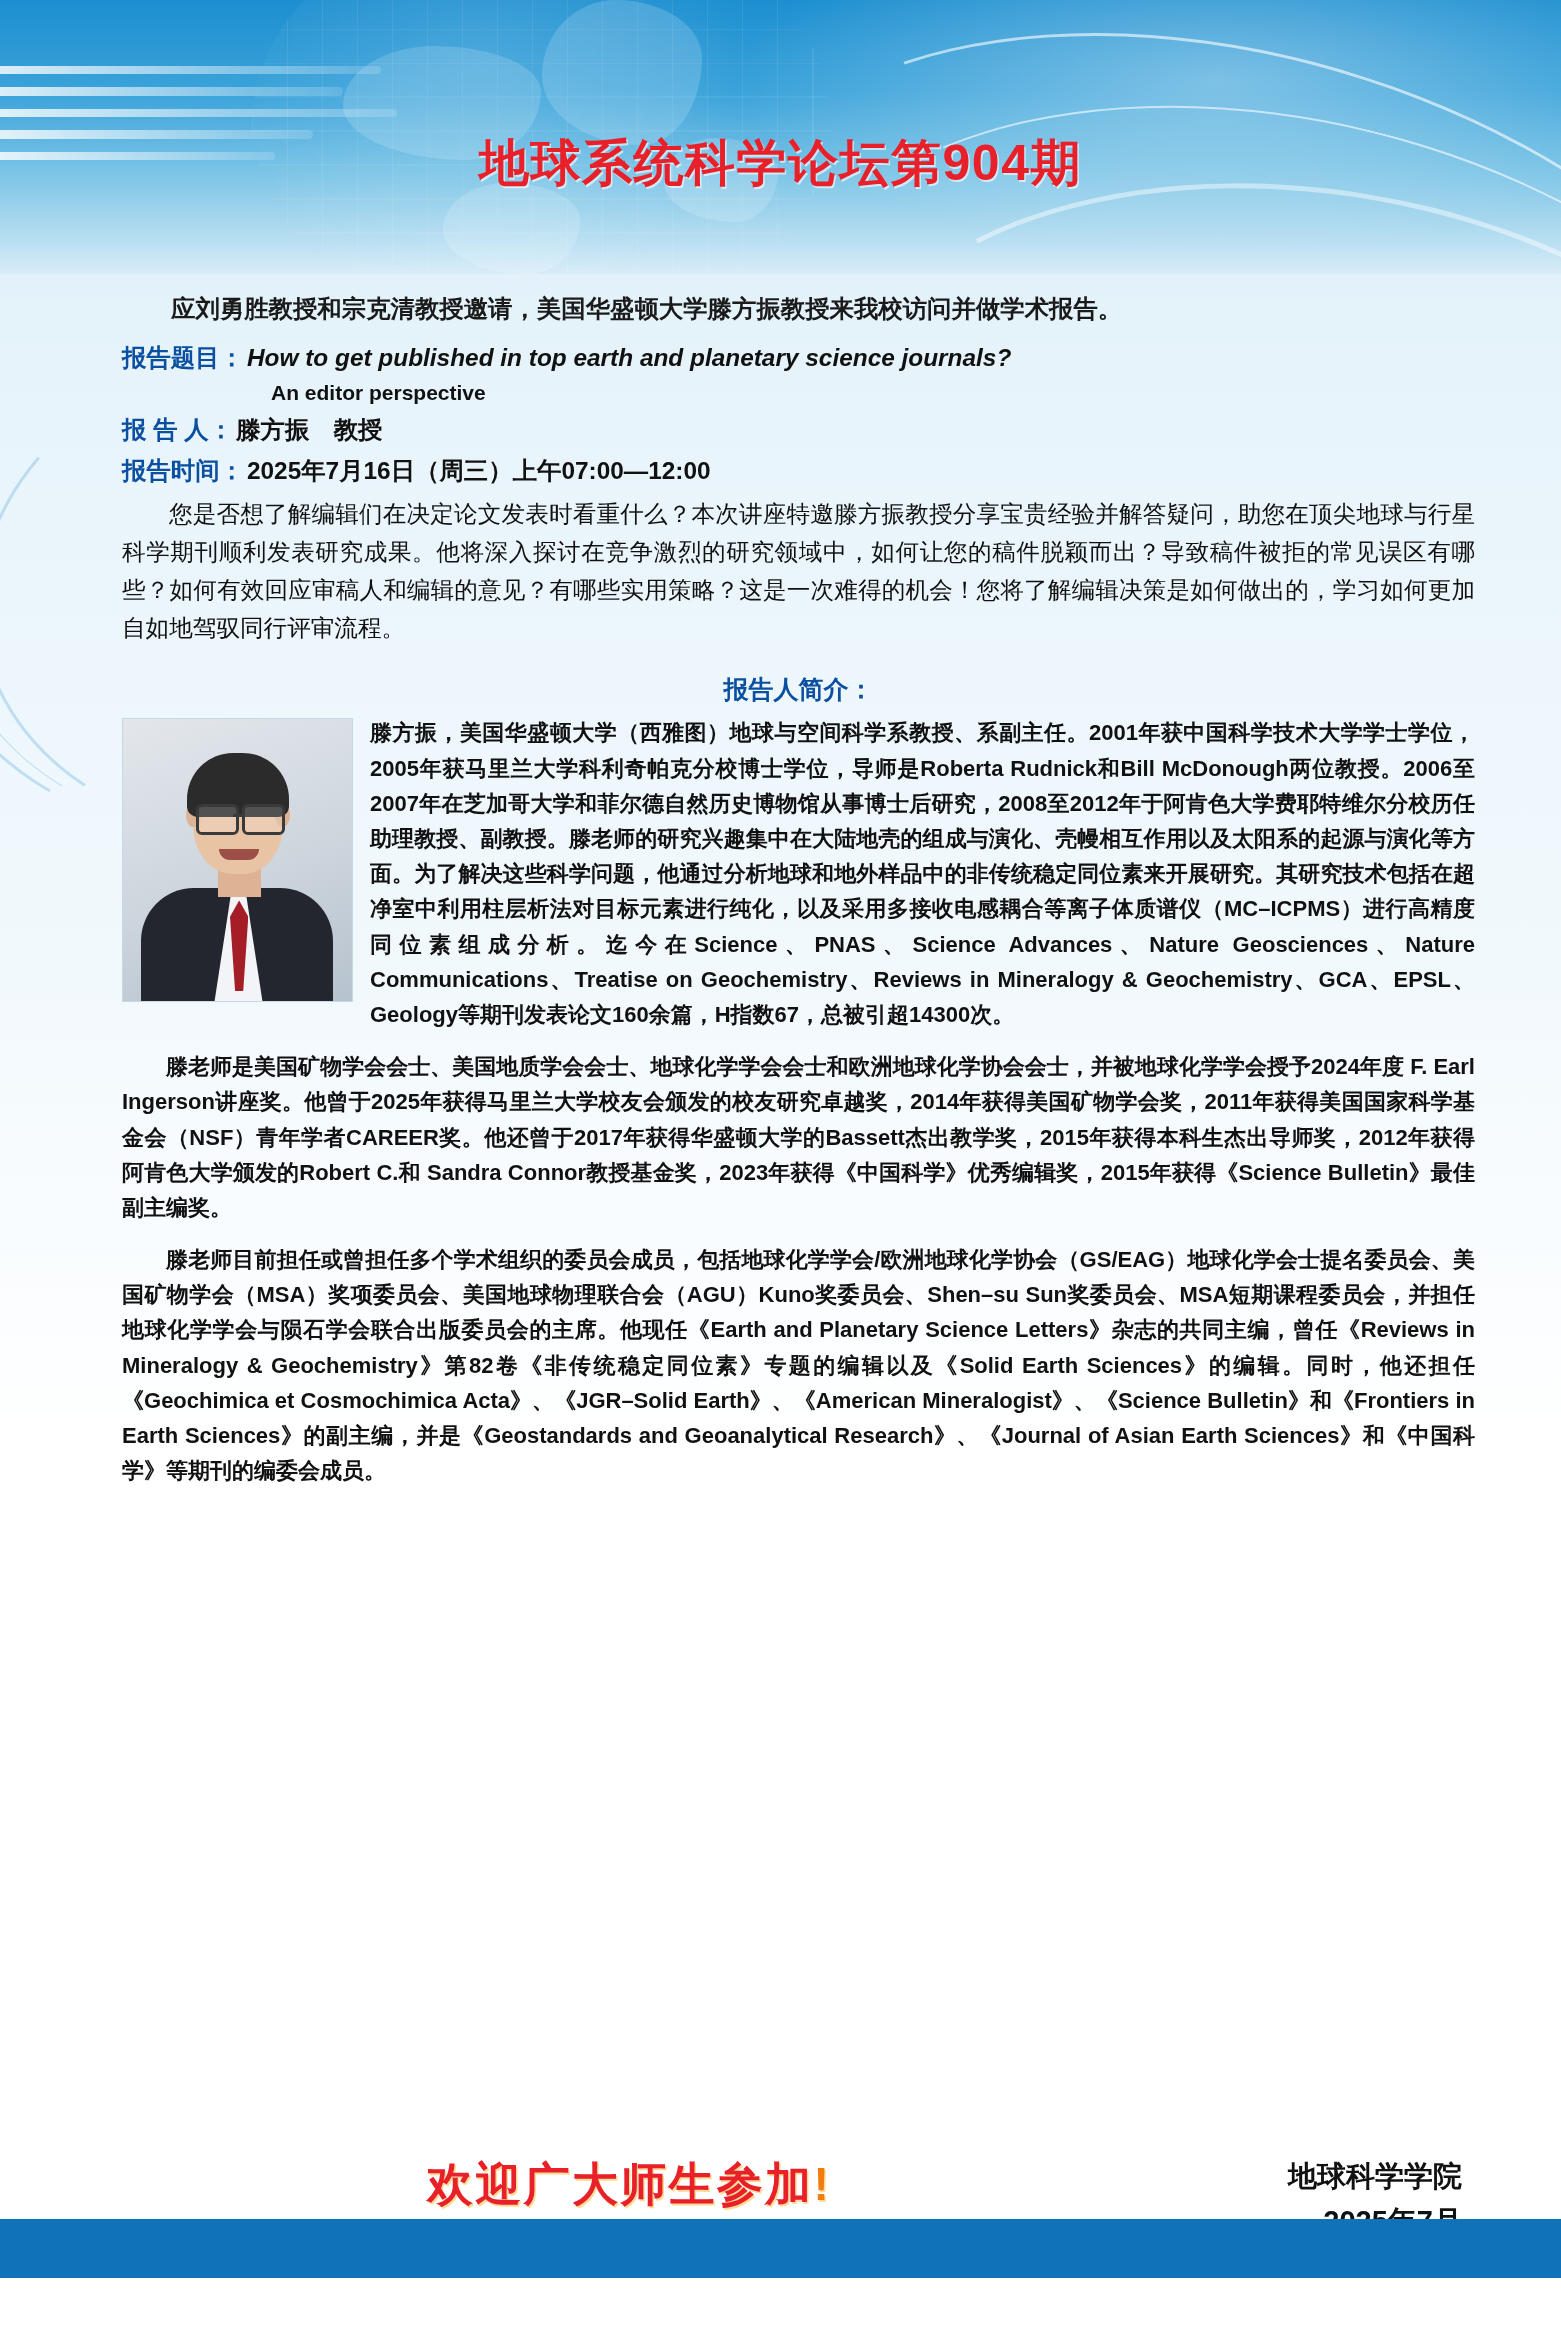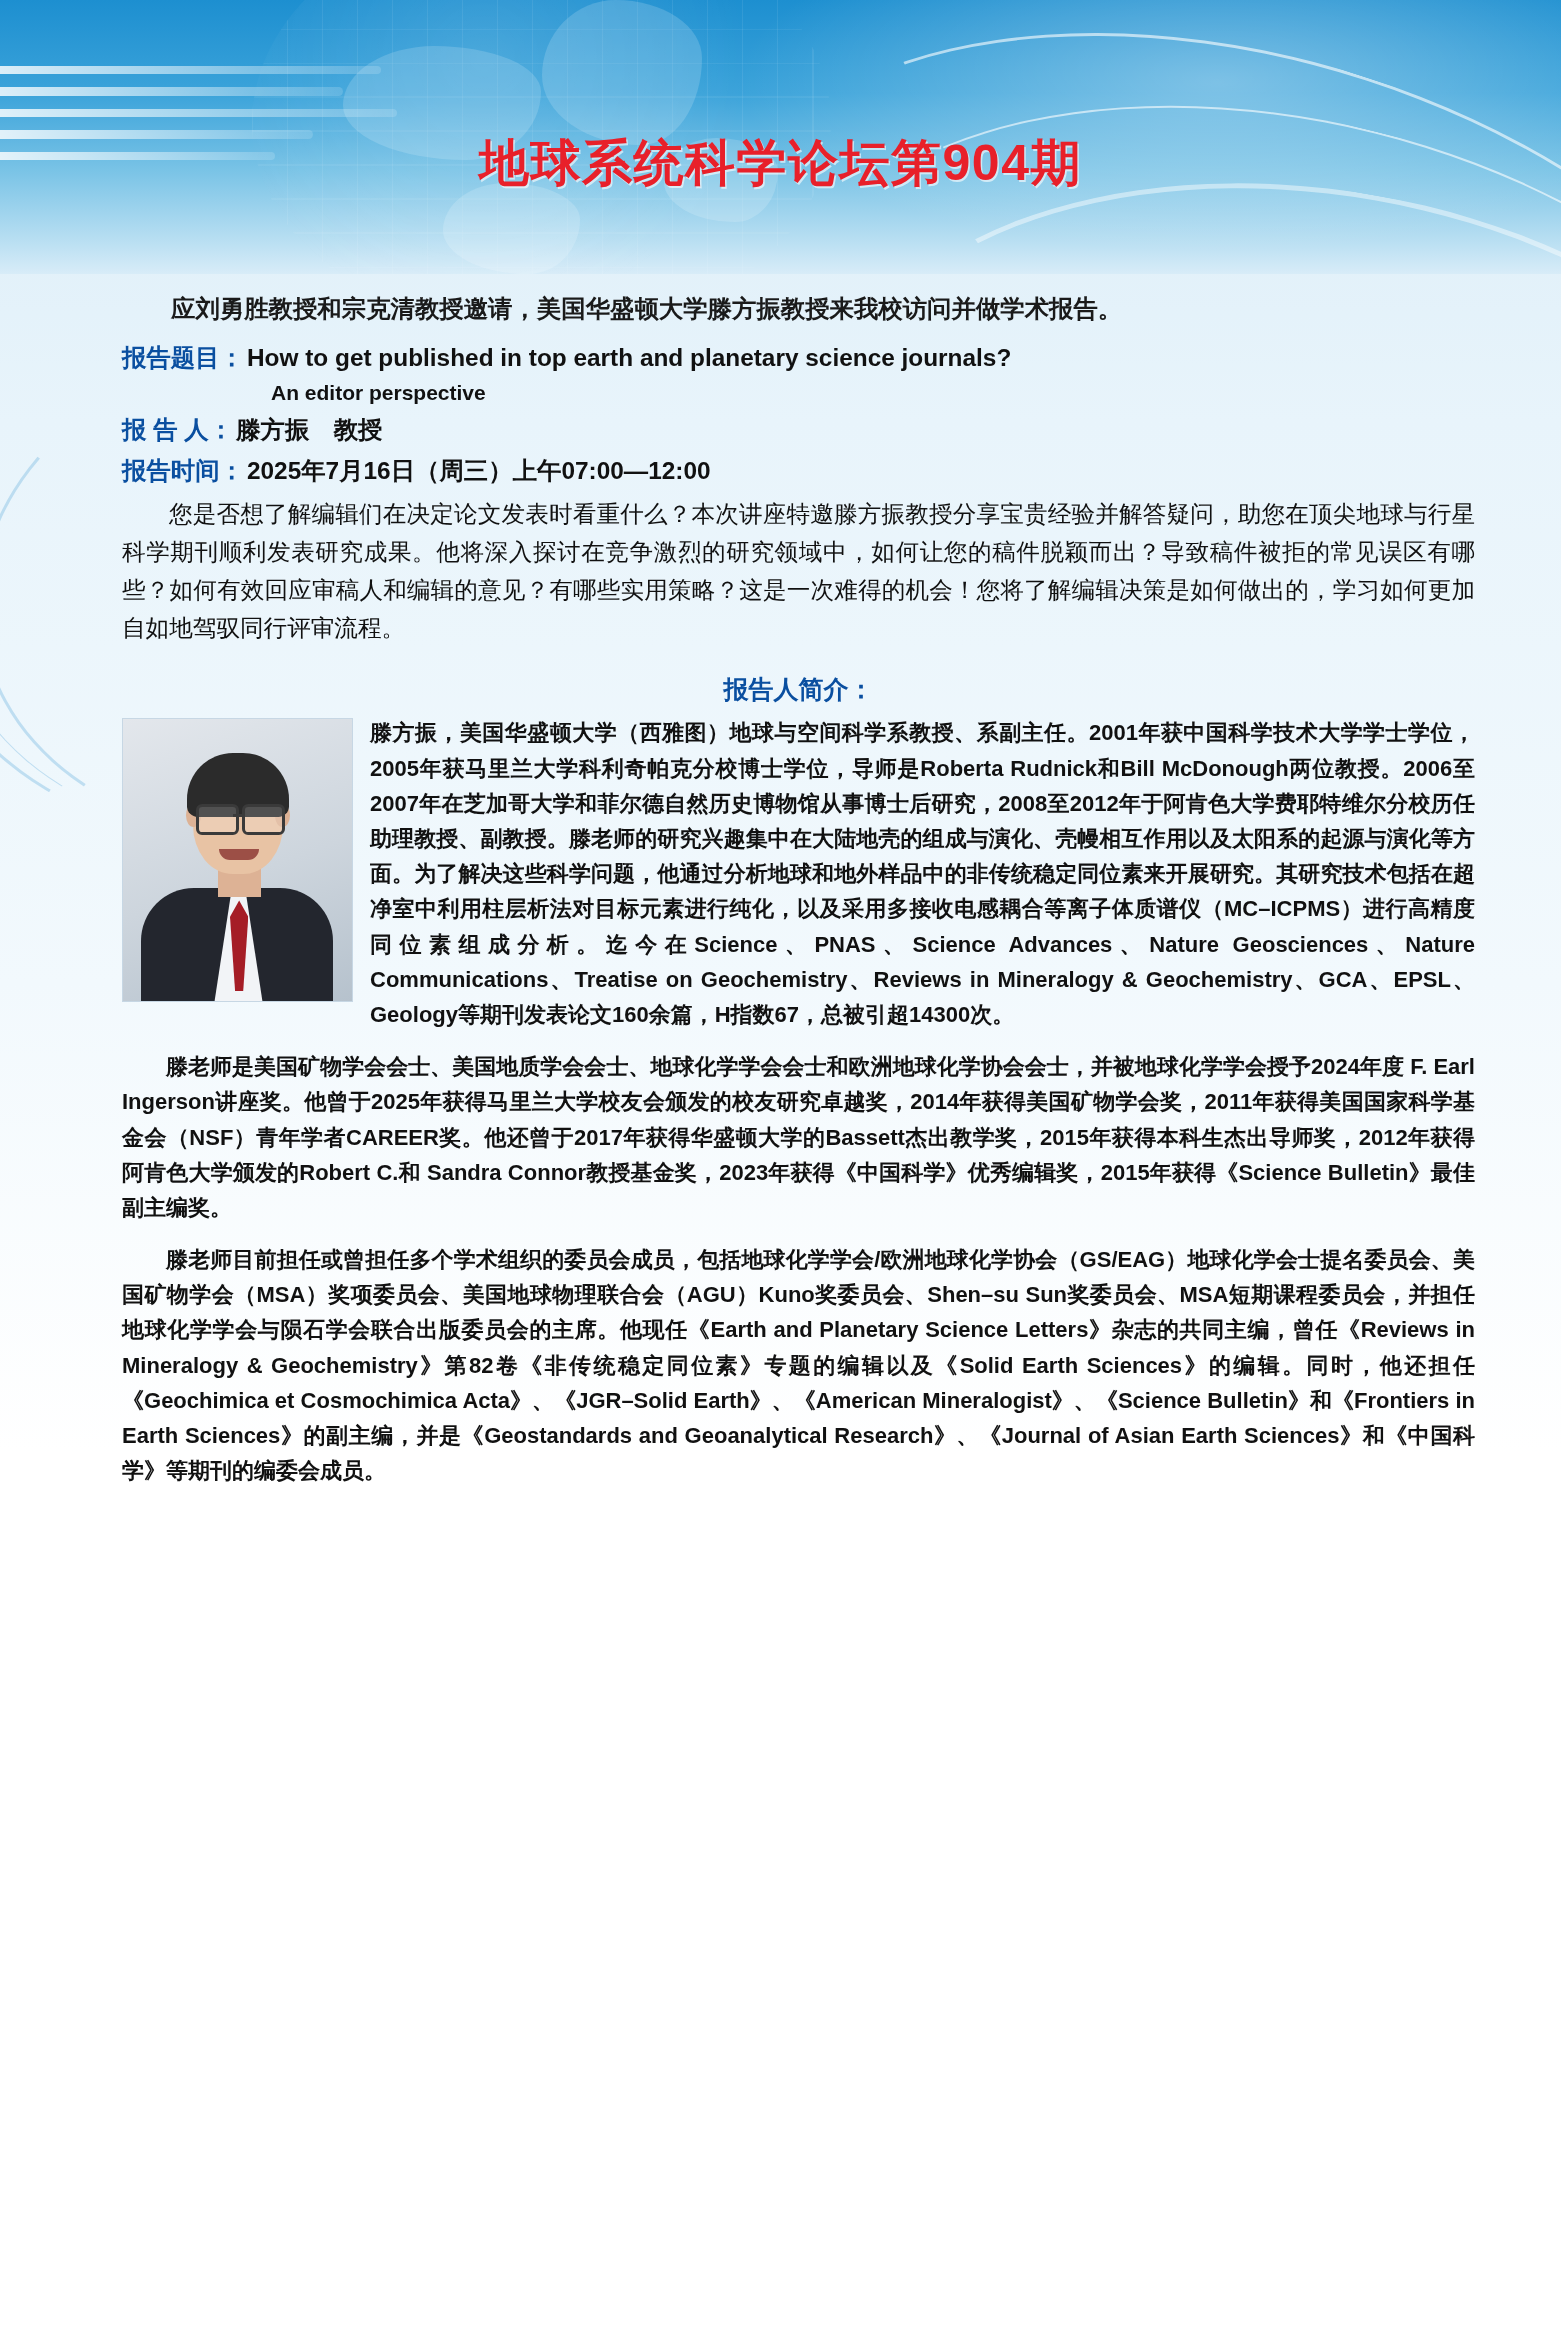--- a/index.html
+++ b/index.html
@@ -139,21 +139,21 @@
     flex: 0 0 auto;
     color: #0a4fa0;
     font-weight: bold;
     white-space: nowrap;
     margin-right: 3px;
   }
   .info-value {
     font-weight: bold;
     color: #111;
   }
-  .info-value.latin { font-family: "Liberation Sans", sans-serif; }
+  .info-value.latin { font-family: "Liberation Sans", sans-serif; font-style: italic; }
   .info-value-2 {
     margin-left: 149px;
     font-size: 21px;
     font-weight: bold;
     margin-bottom: 6.1px;
   }
 
   .para {
     font-size: 23.6px;
     line-height: 1.62;
@@ -331,15 +331,25 @@
       </div>
       <span>滕方振，美国华盛顿大学（西雅图）地球与空间科学系教授、系副主任。2001年获中国科学技术大学学士学位，2005年获马里兰大学科利奇帕克分校博士学位，导师是Roberta Rudnick和Bill McDonough两位教授。2006至2007年在芝加哥大学和菲尔德自然历史博物馆从事博士后研究，2008至2012年于阿肯色大学费耶特维尔分校历任助理教授、副教授。滕老师的研究兴趣集中在大陆地壳的组成与演化、壳幔相互作用以及太阳系的起源与演化等方面。为了解决这些科学问题，他通过分析地球和地外样品中的非传统稳定同位素来开展研究。其研究技术包括在超净室中利用柱层析法对目标元素进行纯化，以及采用多接收电感耦合等离子体质谱仪（MC–ICPMS）进行高精度同位素组成分析。迄今在Science、PNAS、Science Advances、Nature Geosciences、Nature Communications、Treatise on Geochemistry、Reviews in Mineralogy &amp; Geochemistry、GCA、EPSL、Geology等期刊发表论文160余篇，H指数67，总被引超14300次。</span>
     </div>
 
     <div class="bio-para">滕老师是美国矿物学会会士、美国地质学会会士、地球化学学会会士和欧洲地球化学协会会士，并被地球化学学会授予2024年度 F. Earl Ingerson讲座奖。他曾于2025年获得马里兰大学校友会颁发的校友研究卓越奖，2014年获得美国矿物学会奖，2011年获得美国国家科学基金会（NSF）青年学者CAREER奖。他还曾于2017年获得华盛顿大学的Bassett杰出教学奖，2015年获得本科生杰出导师奖，2012年获得阿肯色大学颁发的Robert C.和 Sandra Connor教授基金奖，2023年获得《中国科学》优秀编辑奖，2015年获得《Science Bulletin》最佳副主编奖。</div>
 
     <div class="bio-para">滕老师目前担任或曾担任多个学术组织的委员会成员，包括地球化学学会/欧洲地球化学协会（GS/EAG）地球化学会士提名委员会、美国矿物学会（MSA）奖项委员会、美国地球物理联合会（AGU）Kuno奖委员会、Shen–su Sun奖委员会、MSA短期课程委员会，并担任地球化学学会与陨石学会联合出版委员会的主席。他现任《Earth and Planetary Science Letters》杂志的共同主编，曾任《Reviews in Mineralogy &amp; Geochemistry》第82卷《非传统稳定同位素》专题的编辑以及《Solid Earth Sciences》的编辑。同时，他还担任《Geochimica et Cosmochimica Acta》、《JGR–Solid Earth》、《American Mineralogist》、《Science Bulletin》和《Frontiers in Earth Sciences》的副主编，并是《Geostandards and Geoanalytical Research》、《Journal of Asian Earth Sciences》和《中国科学》等期刊的编委会成员。</div>
 
   </div>
 
+  <div class="footer">
+    <div class="welcome">
+      <span>欢迎广大师生参加</span><span class="excl">!</span>
+    </div>
+    <div class="signature">
+      <div>地球科学学院</div>
+      <div>2025年7月</div>
+    </div>
+    <div class="bottom-bar"></div>
+  </div>
 
 </div>
 
 
 </body></html>

